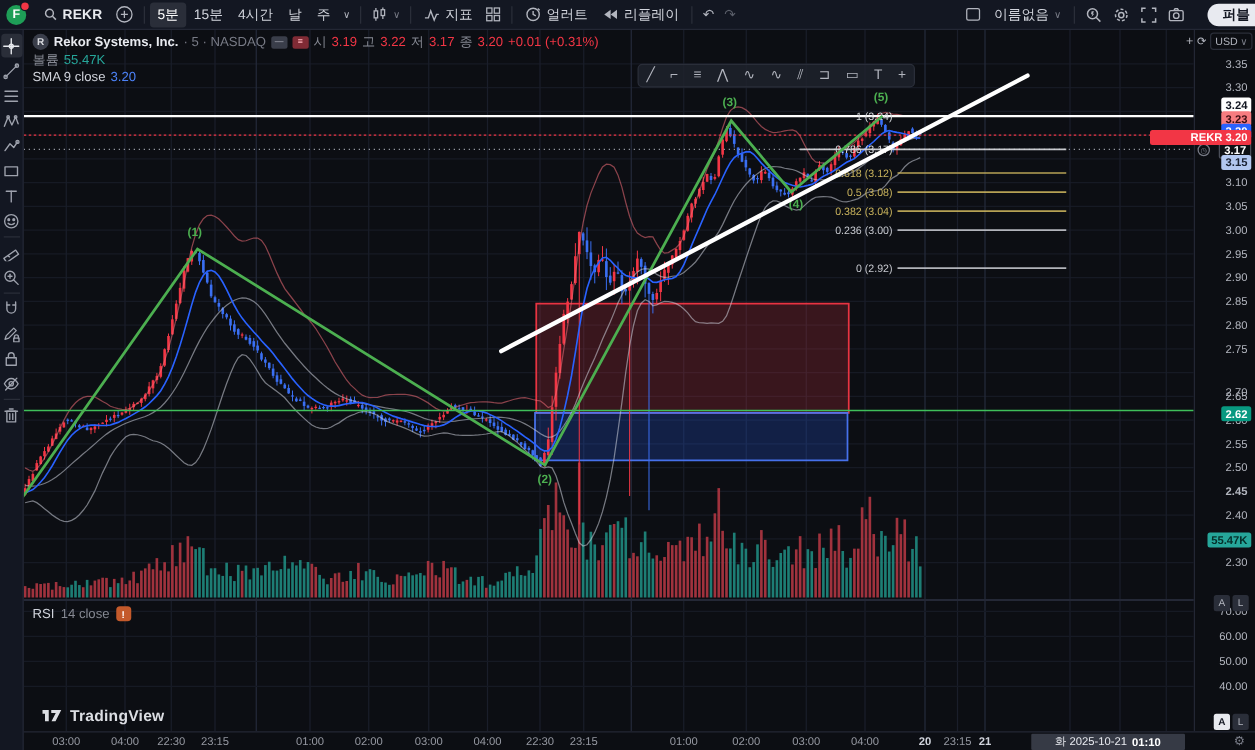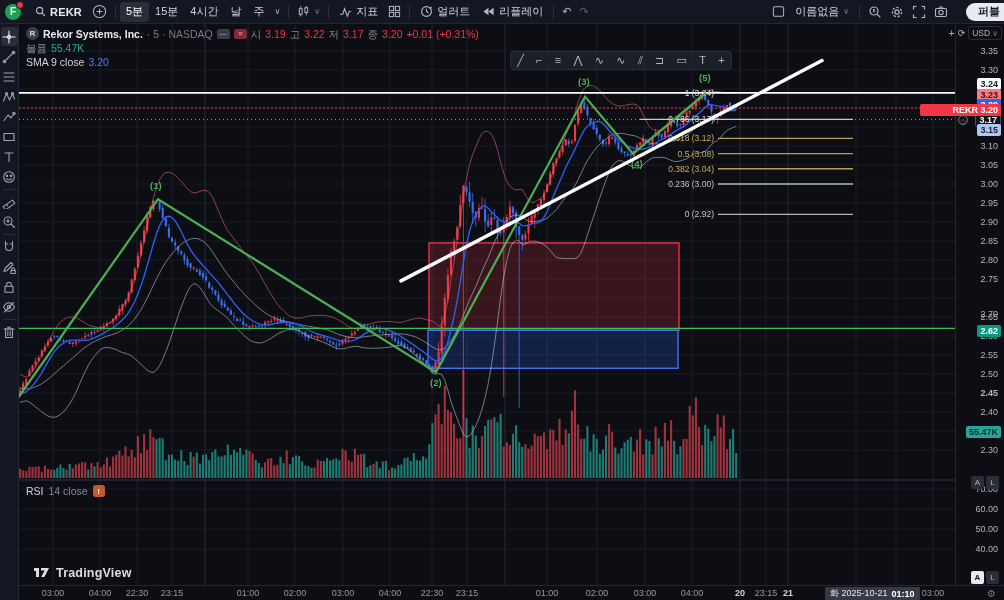--- a/index.html
+++ b/index.html
@@ -47,21 +47,21 @@
   .p-tick{position:absolute;right:6px;font-size:9px;color:#b2b5be;transform:translateY(-50%);}
   .p-badge{position:absolute;font-size:9px;font-weight:bold;border-radius:2px;padding:1px 3px;transform:translateY(-50%);z-index:5;}
   #axis-top{position:absolute;left:0;top:2px;width:49px;display:flex;align-items:center;justify-content:flex-end;gap:3px;padding-right:3px;color:#b2b5be;}
   .usd-btn{border:1px solid #2a2e39;border-radius:3px;font-size:8.5px;padding:0 3px;height:14px;display:flex;align-items:center;gap:2px;color:#b2b5be;}
   .al-group{position:absolute;display:flex;gap:2px;}
   .al-btn{width:13px;height:13px;border-radius:2px;background:#2a2e39;color:#b2b5be;font-size:8px;display:flex;align-items:center;justify-content:center;cursor:pointer;}
   .al-btn.on{background:#e8eaef;color:#131722;font-weight:bold;}
   #taxis{position:absolute;left:0;top:585px;width:1004px;height:15px;background:#0c0e13;border-top:1px solid #232734;z-index:15;}
   .t-tick{position:absolute;top:2px;font-size:9px;color:#9598a1;transform:translateX(-50%);white-space:nowrap;}
   .t-tick.day{color:#d1d4dc;font-weight:bold;}
-  #date-badge{position:absolute;top:1px;left:825px;height:13px;background:#363a45;color:#e8eaef;font-size:9px;display:flex;align-items:center;padding:0 5px;gap:4px;border-radius:1px;z-index:6;}
+  #date-badge{position:absolute;top:1px;left:825px;height:13px;background:#363a45;color:#e8eaef;font-size:9px;display:flex;align-items:center;padding:0 19px;gap:4px;border-radius:1px;z-index:6;}
   #date-badge b{color:#fff;}
   
   #rsi-legend{position:absolute;left:26px;top:485px;z-index:20;font-size:10.5px;display:flex;align-items:flex-start;gap:5px;}
   .rsi-badge{width:12px;height:12px;border-radius:3px;background:#c45a2b;color:#fff;font-size:8px;font-weight:bold;display:flex;align-items:center;justify-content:center;}
   
   #tv-logo{position:absolute;left:33px;top:565px;display:flex;align-items:center;gap:6px;z-index:20;color:#dcdee3;font-size:12.5px;font-weight:bold;letter-spacing:.2px;cursor:pointer;}
   #chart-svg{position:absolute;left:0;top:0;z-index:1;}
   .gear-axis{position:absolute;color:#787b86;font-size:10px;}
 </style>
 </head>

